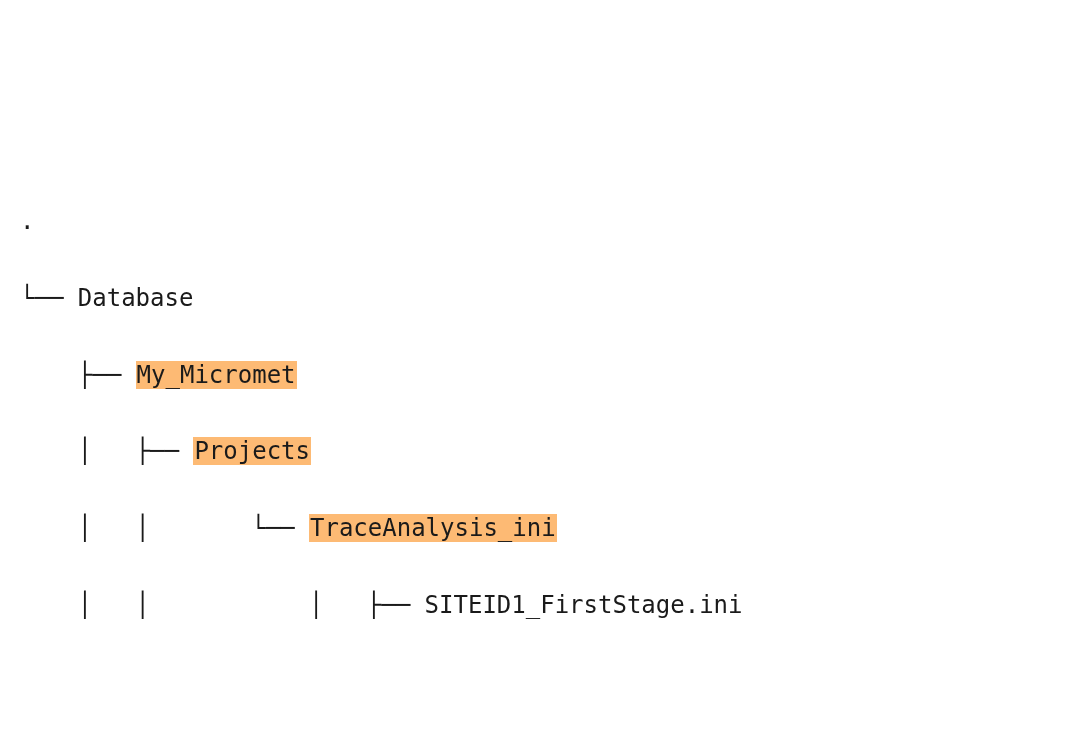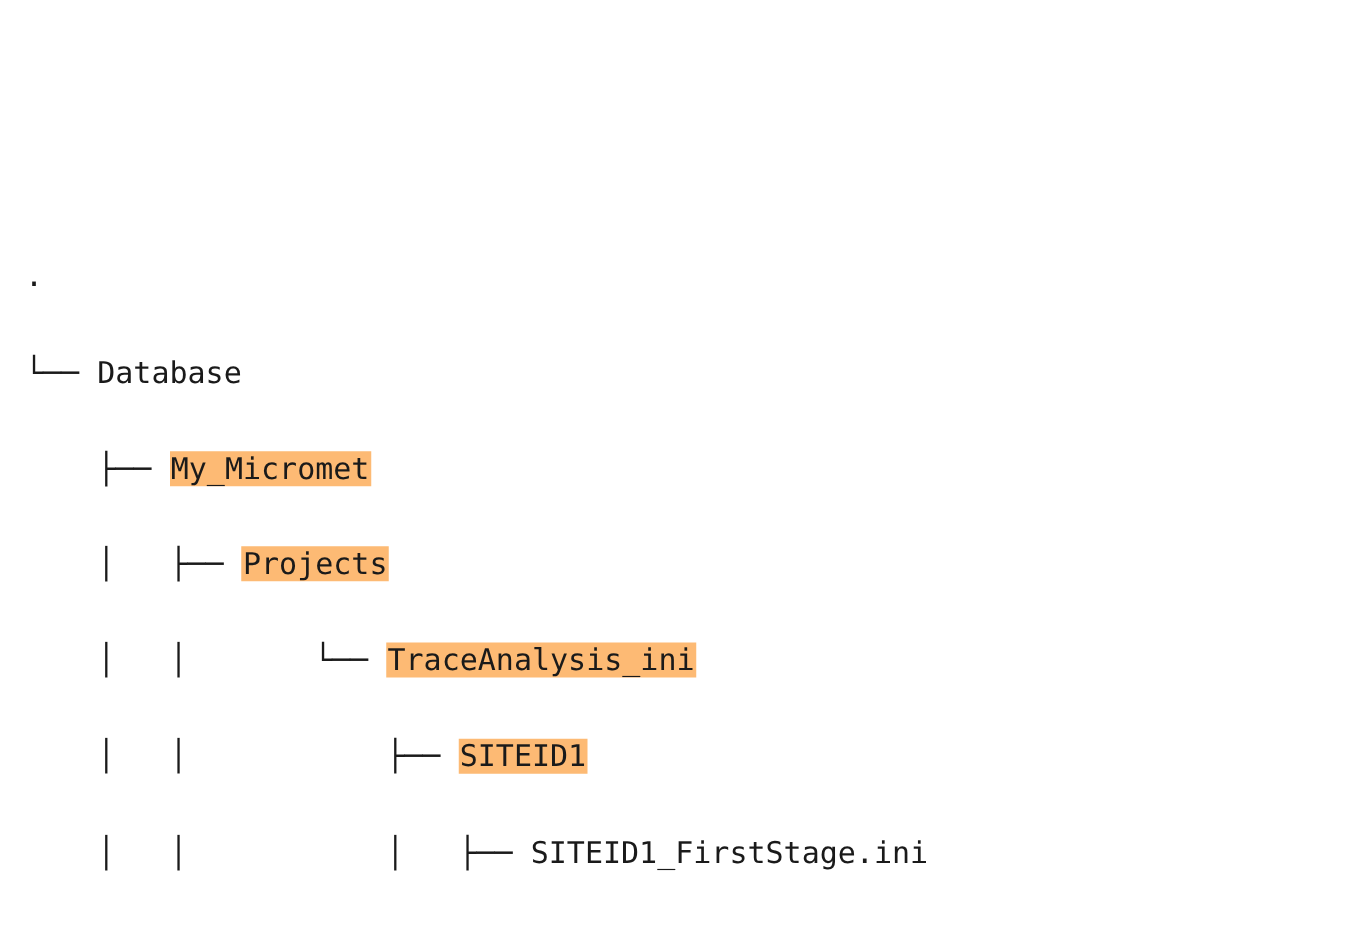--- a/index.html
+++ b/index.html
@@ -27,21 +27,20 @@
 <body>
 
 
 
 <div>
 <span class="tree-line">.</span>
 <span class="tree-line"><span>└── </span><span class="plain">Database</span></span>
 <span class="tree-line"><span>    ├── </span><span class="hl-green">My_Micromet</span></span>
 <span class="tree-line"><span>    │   ├── </span><span class="hl-green">Projects</span></span>
 <span class="tree-line"><span>    │   │       └── </span><span class="hl-green">TraceAnalysis_ini</span></span>
-<span class="tree-line"><span>    │   │           ├── </span><span class="hl-green">SITEID1</span></span>
 <span class="tree-line"><span>    │   │           │   ├── </span><span class="plain">SITEID1</span><span class="plain">_FirstStage.ini</span></span>
 
 
 
 
 
 
 
 
 

